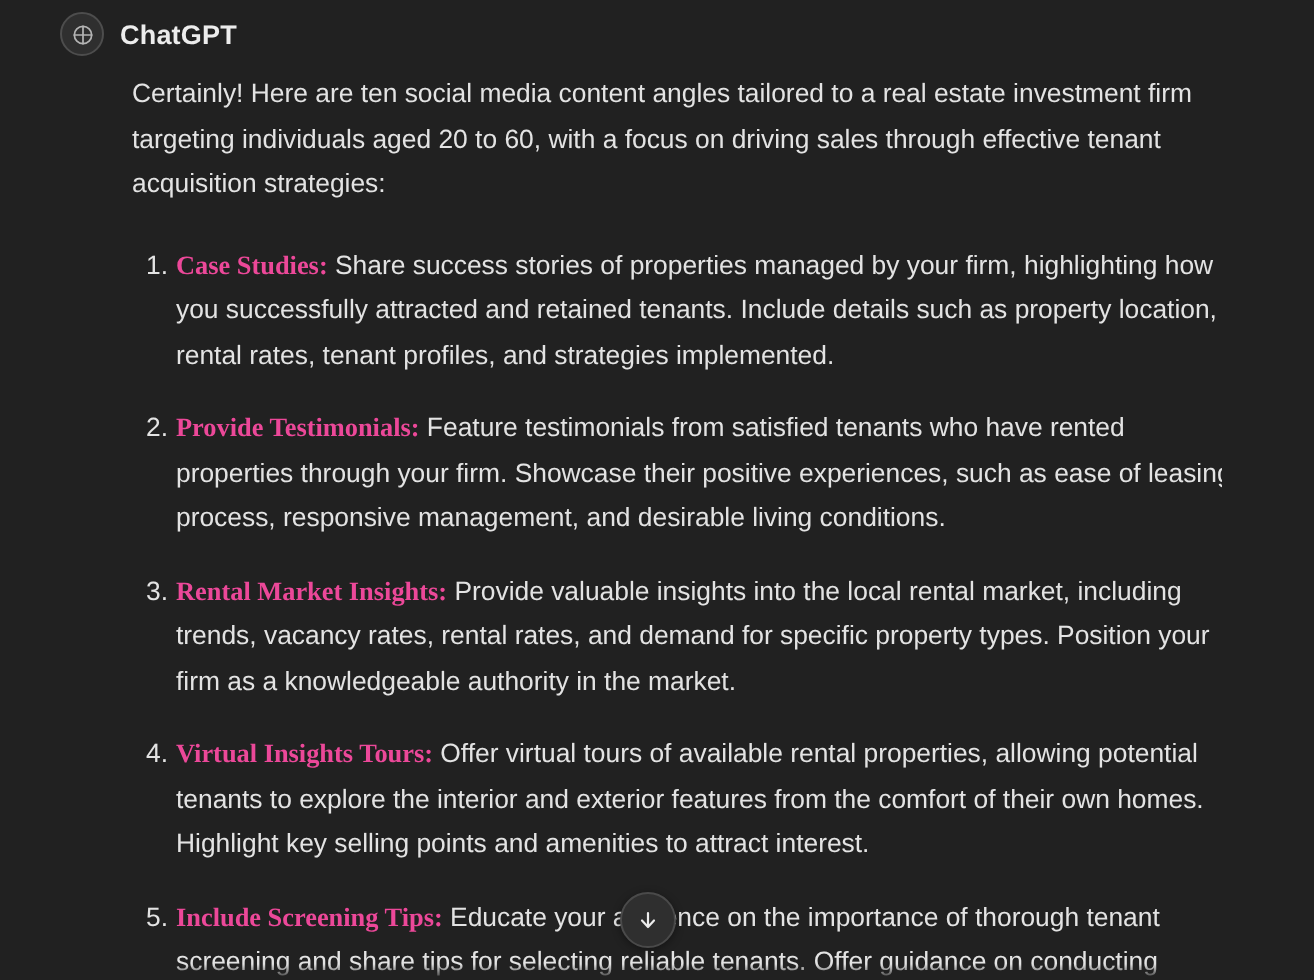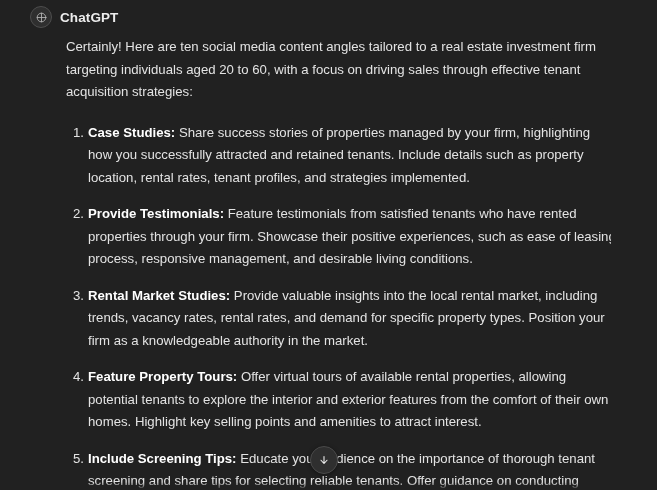--- a/index.html
+++ b/index.html
@@ -75,21 +75,22 @@
   ol.content-list > li .num {
     position: absolute;
     left: 0;
     top: 0;
     width: 18px;
     text-align: right;
     color: #e3e3e3;
   }
   .item-title {
     font-weight: bold;
-    color: #ffffff;
+    color: #ec4899;
+    font-family: Liberation Serif, serif;
   }
   .scroll-btn {
     position: absolute;
     left: 310px;
     top: 446px;
     width: 26px;
     height: 26px;
     border-radius: 50%;
     background: #2f2f2f;
     border: 1px solid #4a4a4a;
@@ -130,24 +131,24 @@
       <p class="intro">Certainly! Here are ten social media content angles tailored to a real estate investment firm targeting individuals aged 20 to 60, with a focus on driving sales through effective tenant acquisition strategies:</p>
 
       <ol class="content-list">
         <li>
           <span class="num">1.</span><span class="item-title">Case Studies:</span><span> Share success stories of properties managed by your firm, highlighting how you successfully attracted and retained tenants. Include details such as property location, rental rates, tenant profiles, and strategies implemented.</span>
         </li>
         <li>
           <span class="num">2.</span><span class="item-title">Provide Testimonials:</span><span> Feature testimonials from satisfied tenants who have rented properties through your firm. Showcase their positive experiences, such as ease of leasing process, responsive management, and desirable living conditions.</span>
         </li>
         <li>
-          <span class="num">3.</span><span class="item-title">Rental Market Studies:</span><span> Provide valuable insights into the local rental market, including trends, vacancy rates, rental rates, and demand for specific property types. Position your firm as a knowledgeable authority in the market.</span>
+          <span class="num">3.</span><span class="item-title">Rental Market Insights:</span><span> Provide valuable insights into the local rental market, including trends, vacancy rates, rental rates, and demand for specific property types. Position your firm as a knowledgeable authority in the market.</span>
         </li>
         <li>
-          <span class="num">4.</span><span class="item-title">Feature Property Tours:</span><span> Offer virtual tours of available rental properties, allowing potential tenants to explore the interior and exterior features from the comfort of their own homes. Highlight key selling points and amenities to attract interest.</span>
+          <span class="num">4.</span><span class="item-title">Virtual Insights Tours:</span><span> Offer virtual tours of available rental properties, allowing potential tenants to explore the interior and exterior features from the comfort of their own homes. Highlight key selling points and amenities to attract interest.</span>
         </li>
         <li>
           <span class="num">5.</span><span class="item-title">Include Screening Tips:</span><span> Educate your audience on the importance of thorough tenant screening and share tips for selecting reliable tenants. Offer guidance on conducting background checks, verifying income, and evaluating rental history.</span>
         </li>
 
       </ol>
     </div>
   </div>
 
   <div class="scroll-btn">

